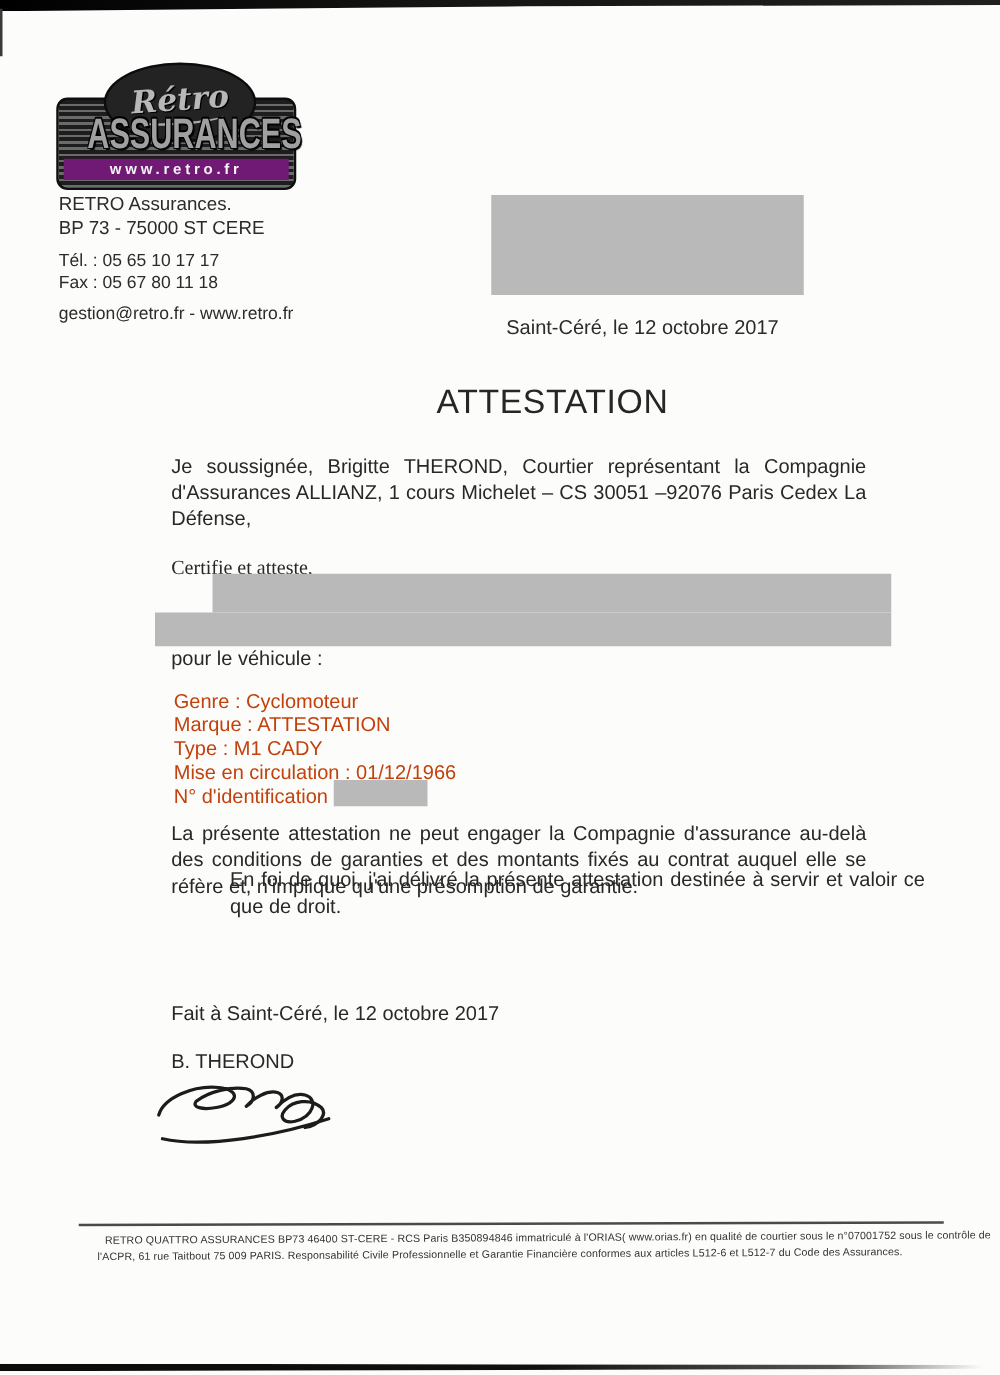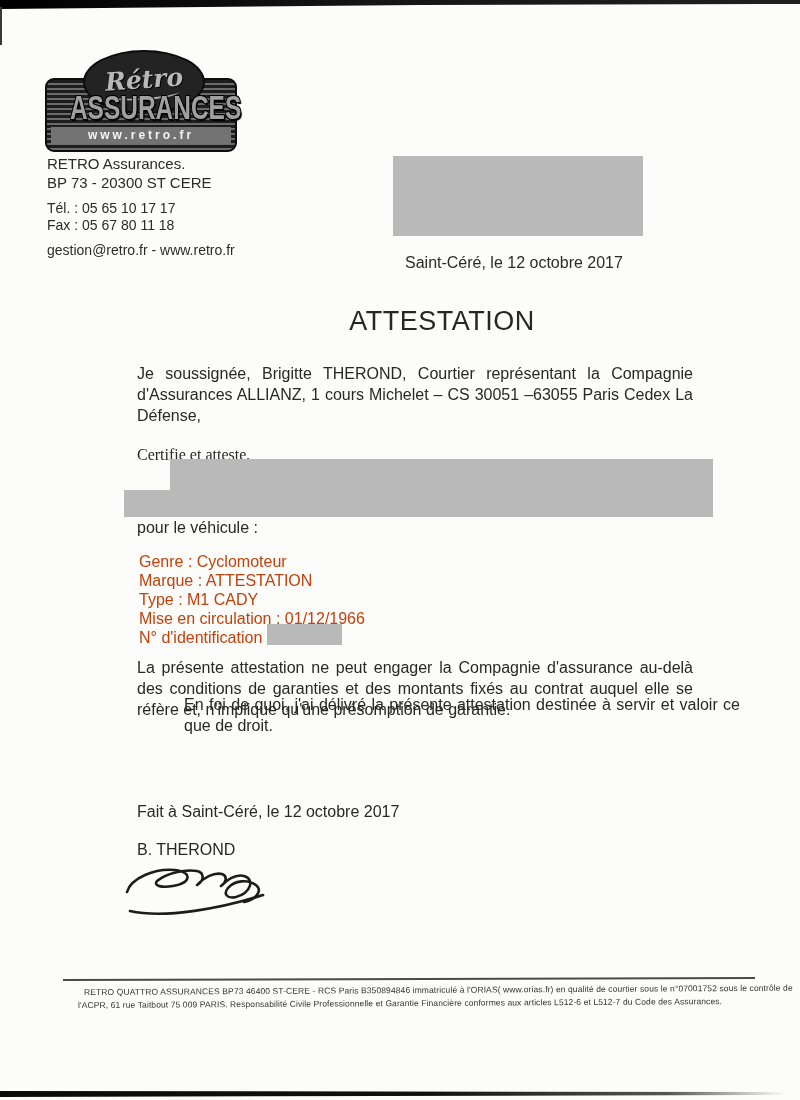--- a/index.html
+++ b/index.html
@@ -43,21 +43,21 @@
   }
   .logo-main {
     position:absolute; left:-2px; top:40px; width:192px; text-align:center;
     font-weight:bold; font-size:34px; line-height:34px; color:#a0a0a0;
     transform:scaleX(0.72); transform-origin:center;
     text-shadow:-1px -1px 0 #000,1px -1px 0 #000,-1px 1px 0 #000,1px 1px 0 #000,2px 2px 1px #000;
     letter-spacing:0px; white-space:nowrap;
   }
   .logo-www {
     position:absolute; left:6px; right:6px; top:77px; height:17px;
-    background:#737373; text-align:center; color:#f4f4f4; font-weight:bold;
+    background:#701a75; text-align:center; color:#f4f4f4; font-weight:bold;
     font-size:12px; line-height:17px; letter-spacing:3px; white-space:nowrap;
   }
   
   .lh { position:absolute; left:47px; white-space:nowrap; }
   .lh-company { top:155px; font-size:15px;text-align:center; }
   .lh-address { top:174px; font-size:15px; }
   .lh-tel     { top:200px; font-size:14px; }
   .lh-fax     { top:217px; font-size:14px; }
   .lh-contact { top:242px; font-size:14px; }
   
@@ -110,32 +110,32 @@
     <div class="logo-box"></div>
     <div class="logo-lens">
       <span class="logo-script">Rétro</span>
       <span class="logo-script-swash"></span>
     </div>
     <div class="logo-main">ASSURANCES</div>
     <div class="logo-www">www.retro.fr</div>
   </div>
 
   <div class="lh lh-company">RETRO Assurances.</div>
-  <div class="lh lh-address">BP 73 - 20300 ST CERE</div>
+  <div class="lh lh-address">BP 73 - 75000 ST CERE</div>
   <div class="lh lh-tel">Tél. : 05 65 10 17 17</div>
   <div class="lh lh-fax">Fax : 05 67 80 11 18</div>
   <div class="lh lh-contact">gestion@retro.fr - www.retro.fr</div>
 
   <div class="redact redact-recipient"></div>
 
   <div class="dateline">Saint-Céré, le 12 octobre 2017</div>
 
   <div class="title">ATTESTATION</div>
 
-  <div class="para p-intro">Je soussignée, Brigitte THEROND, Courtier représentant la Compagnie d'Assurances ALLIANZ, 1 cours Michelet – CS 30051 –63055 Paris Cedex La Défense,</div>
+  <div class="para p-intro">Je soussignée, Brigitte THEROND, Courtier représentant la Compagnie d'Assurances ALLIANZ, 1 cours Michelet – CS 30051 –92076 Paris Cedex La Défense,</div>
   <div class="para p-certify">Certifie et atteste,</div>
 
   <div class="redact redact-insured-a"></div>
   <div class="redact redact-insured-b"></div>
 
   <div class="para p-vehlead">pour le véhicule :</div>
 
   <div class="vehicle">
     <div>Genre : Cyclomoteur</div>
     <div>Marque : ATTESTATION</div>

